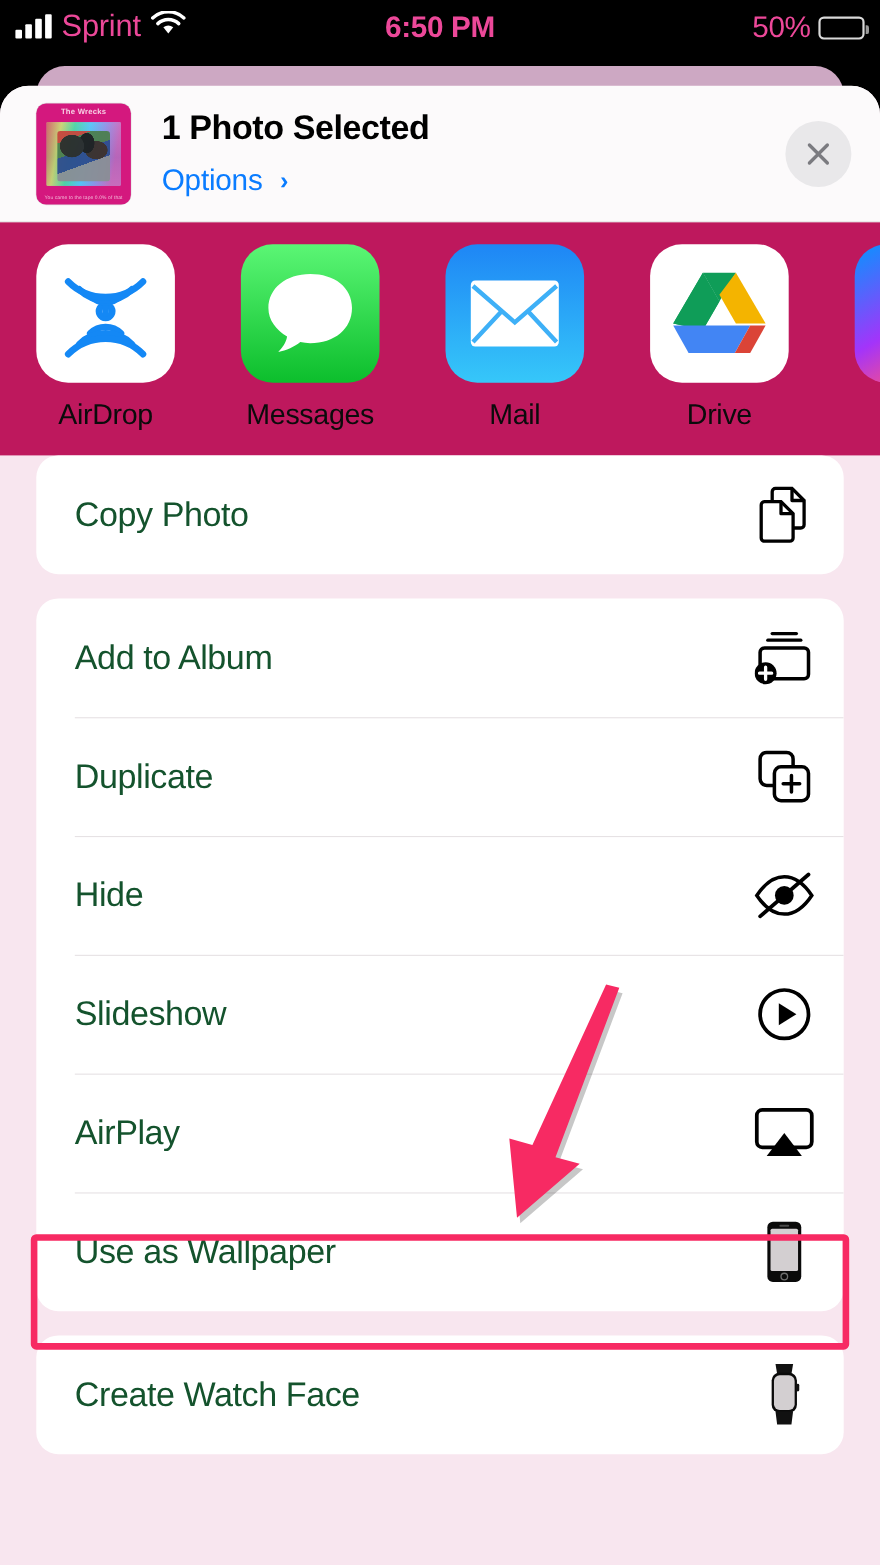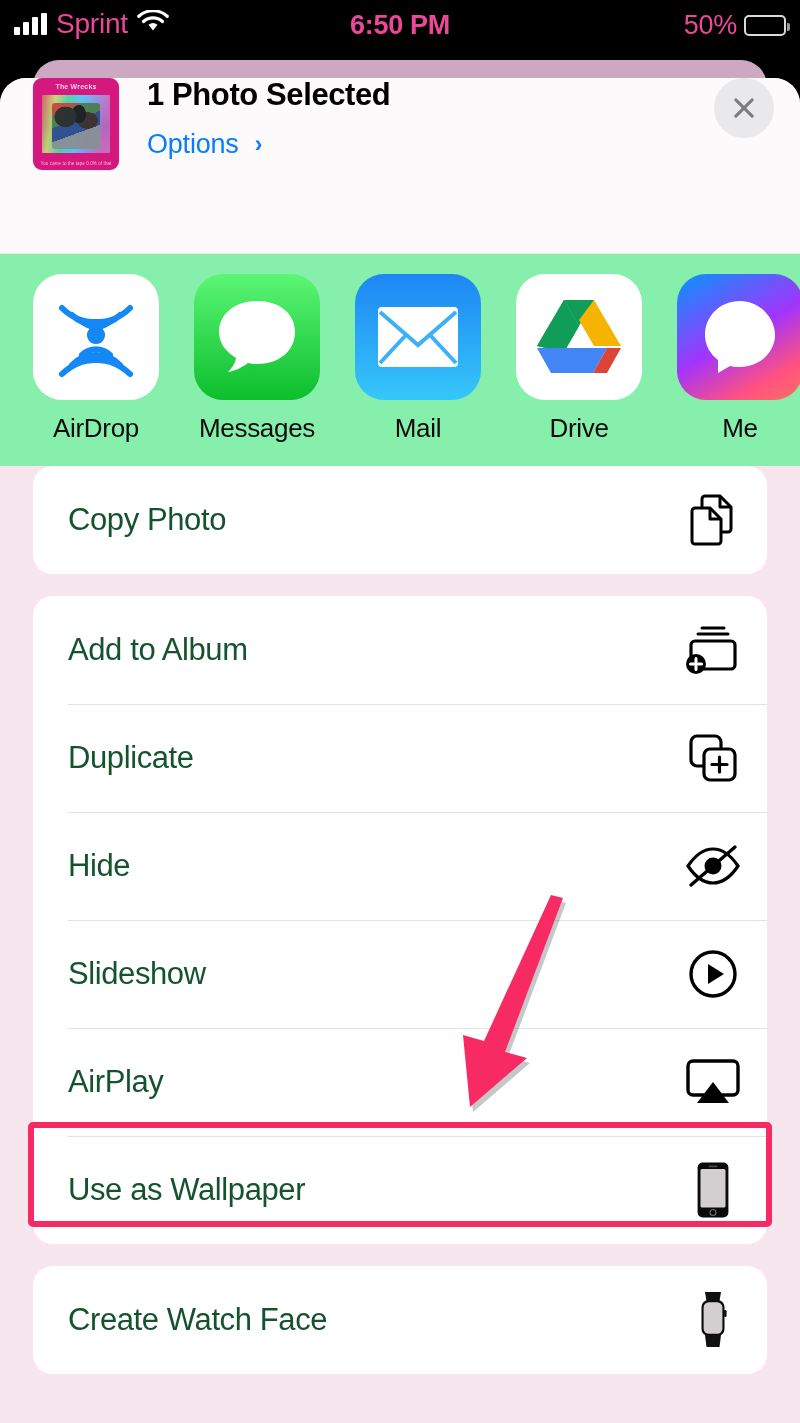--- a/index.html
+++ b/index.html
@@ -41,22 +41,22 @@
     position:absolute; left:33px; top:60px; width:734px; height:70px;
     background:#CDA8C3; border-radius:26px 26px 0 0; z-index:5;
   }
   .sheet {
     position:absolute; left:0; top:78px; width:800px; height:1345px;
     background:#F8E6EF; border-radius:26px 26px 0 0; z-index:10; overflow:hidden;
   }
 
   
   .sheet-header {
-    position:relative; height:176px; background:#FCFAFB;
-    display:flex; padding:0 26px 0 33px;
+    position:relative; height:124px; background:#FCFAFB;
+    display:flex; align-items:center; padding:0 26px 0 33px;
     border-bottom:1px solid rgba(0,0,0,.07);
   }
   .thumb {
     width:86px; height:92px; border-radius:9px; flex:0 0 auto; overflow:hidden;
     background:#D4187E; position:relative; box-shadow:0 0 0 .5px rgba(0,0,0,.12);
   }
   .thumb-title {
     position:absolute; top:5px; left:0; width:100%; text-align:center;
     font-size:7px; font-weight:700; color:#F7CFE4; letter-spacing:.2px;
   }
@@ -85,22 +85,22 @@
     font-size:27px; color:#0A7CFF; letter-spacing:-0.2px; }
   .chev { font-size:23px; font-weight:700; line-height:1; }
   .close-btn {
     width:60px; height:60px; border-radius:50%; background:#E9E8EA; flex:0 0 auto;
     display:flex; align-items:center; justify-content:center;
   }
   .close-btn svg { width:28px; height:28px; }
 
   
   .apps-row {
-    display:flex; align-items:flex-start; padding:20px 0 22px 33px; gap:35px;
-    background:#86efac;
+    display:flex; align-items:flex-start; padding:20px 0 22px 33px; gap:60px;
+    background:#be185d;
   }
   .app { width:126px; flex:0 0 auto; text-align:center; }
   .app-icon {
     width:126px; height:126px; border-radius:29px; margin:0 auto;
     display:flex; align-items:center; justify-content:center; overflow:hidden;
     background:#fff;
   }
   .app-label { margin-top:13px; font-size:26px; color:#0b0b0b; letter-spacing:-0.3px; white-space:nowrap; }
 
   .ic-messages { background:linear-gradient(180deg,#5BF675 0%,#0CBE2C 100%); }

